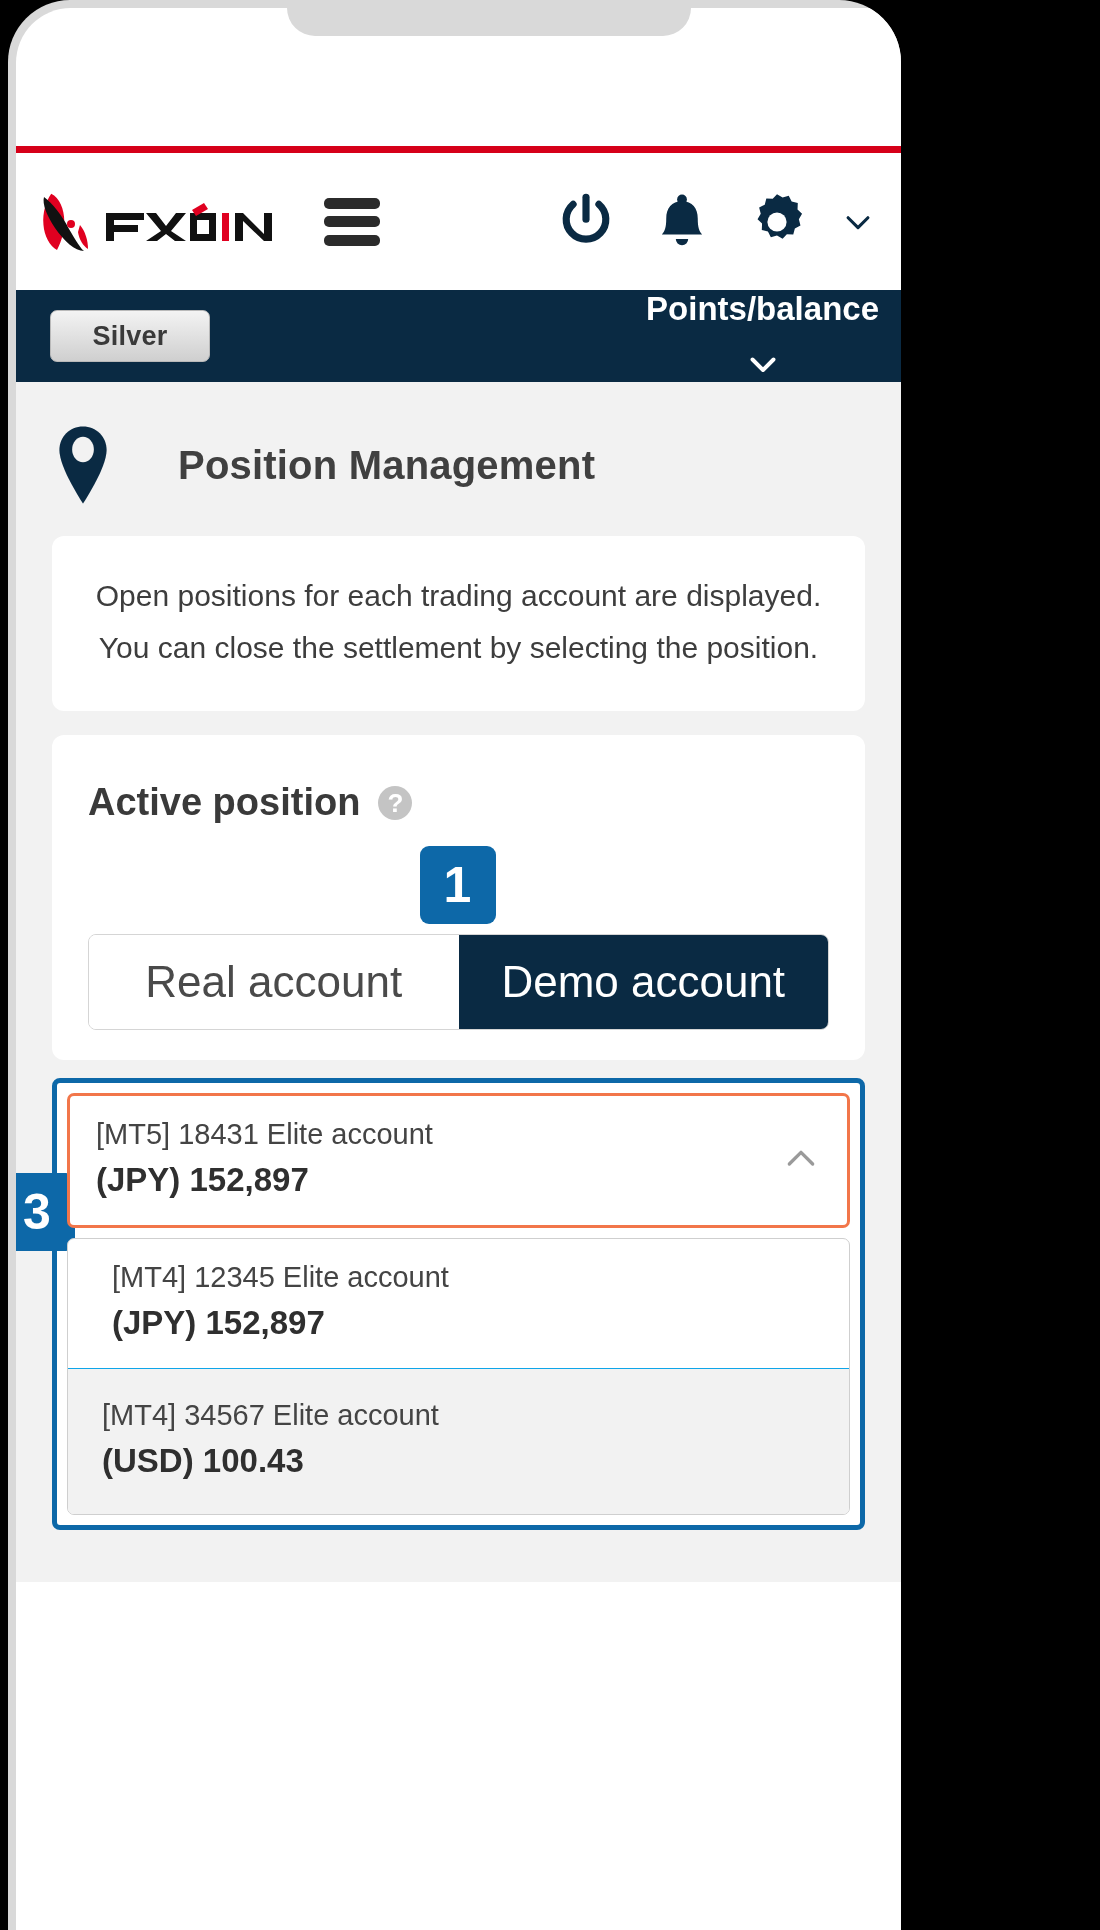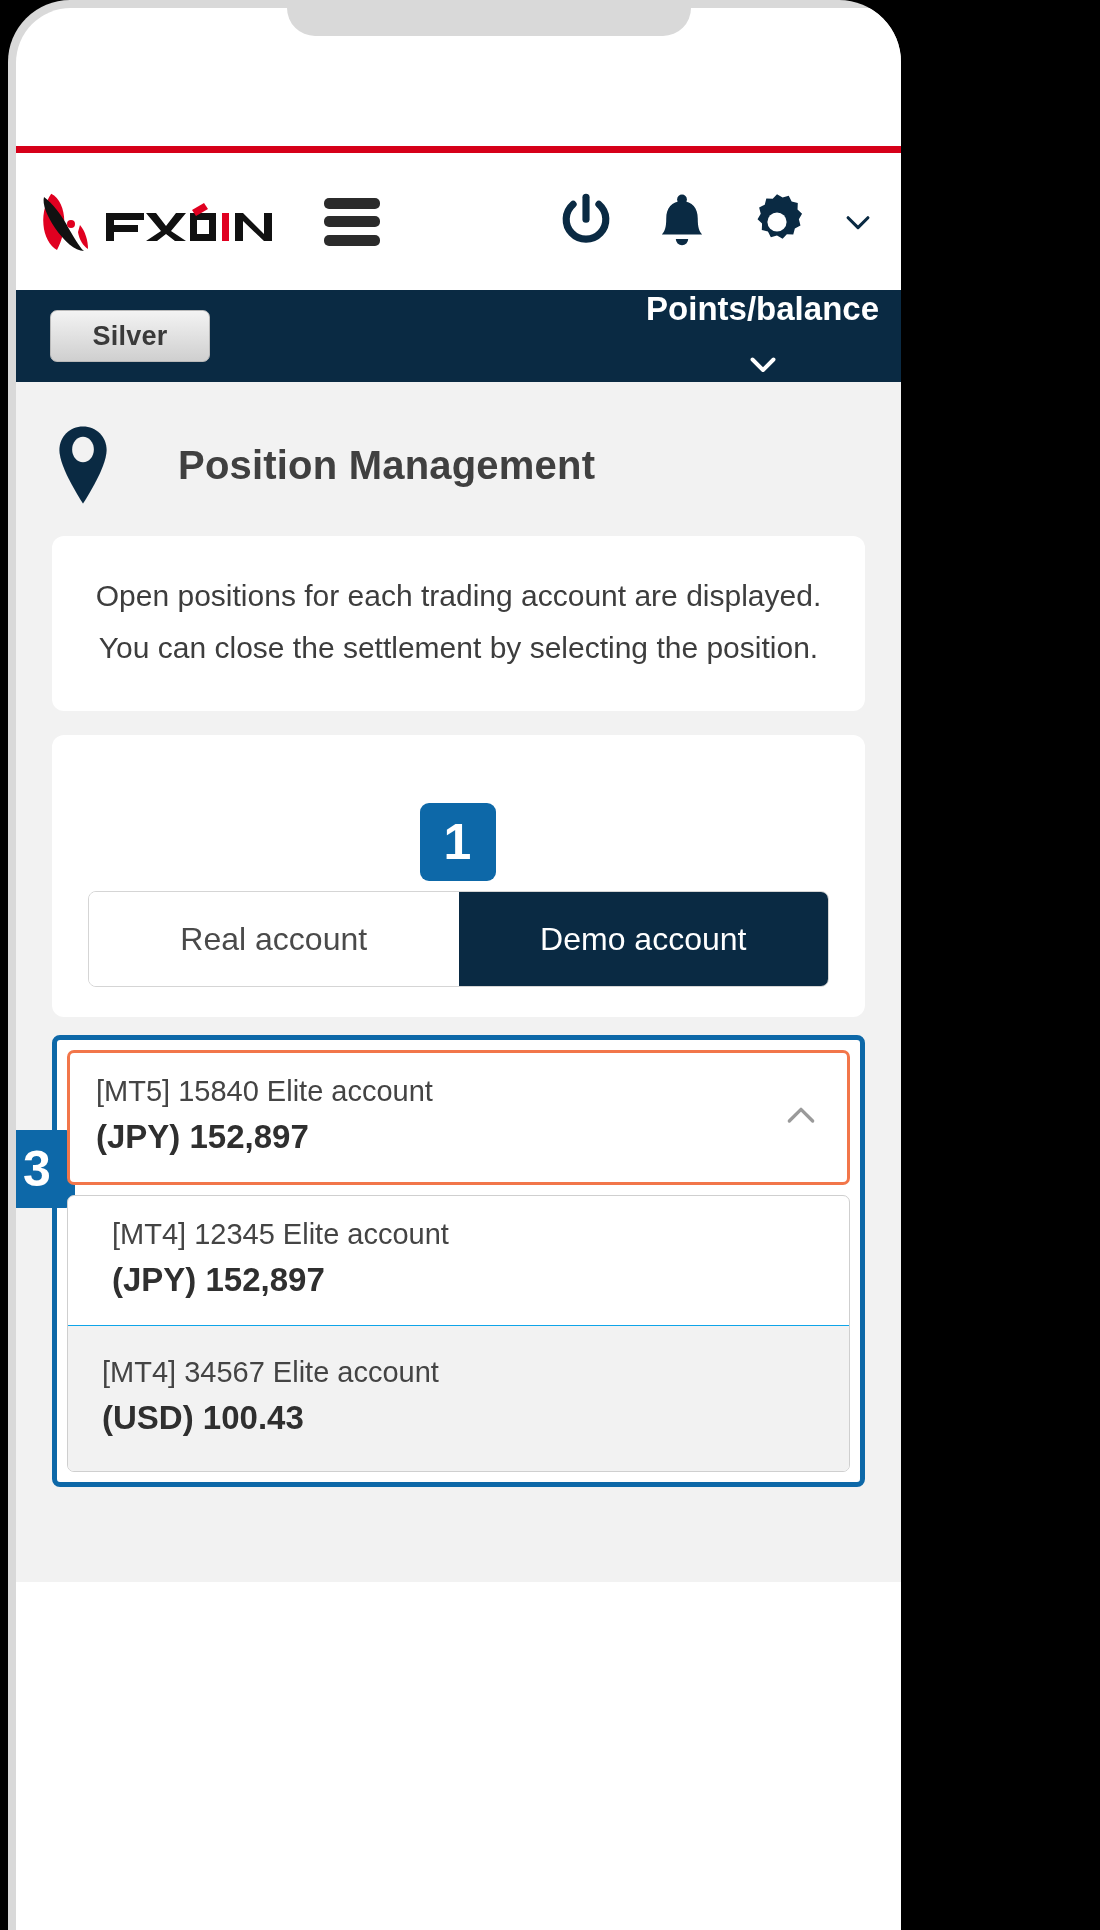--- a/index.html
+++ b/index.html
@@ -187,21 +187,21 @@
   .tabs {
     display: flex;
     border-radius: 8px;
     overflow: hidden;
     border: 1px solid #d5d5d5;
   }
   .tab {
     flex: 1;
     height: 94px;
     display: flex; align-items: center; justify-content: center;
-    font-size: 32px;
+    font-size: 44px;
   }
   .tab-inactive { background: #ffffff; color: #4a4a4a; }
   .tab-active   { background: #0a2a43; color: #ffffff; }
 
   
   .acct-outer {
     position: relative;
     margin: 18px 36px 0 36px;
     border: 5px solid #0d68a8;
     border-radius: 8px;
@@ -336,40 +336,44 @@
             <path d="M12 1 C6.5 1 2.2 5.3 2.2 10.8 C2.2 18.3 12 33 12 33 C12 33 21.8 18.3 21.8 10.8 C21.8 5.3 17.5 1 12 1 Z" fill="#0a2a43"></path>
             <ellipse cx="12" cy="10.6" rx="4.5" ry="5.3" fill="#f2f2f2"></ellipse>
           </svg>
           <div class="page-title">Position Management</div>
         </div>
 
         <div class="card desc-card">Open positions for each trading account are displayed. You can close the settlement by selecting the position.</div>
 
         <div class="card panel">
 
+          <div class="panel-head">
+            <div class="panel-title">Active position</div>
+            <div class="help-icon">?</div>
+          </div>
 
           <div class="step-1-wrap">
             <div class="step step-1">1</div>
           </div>
 
           <div class="tabs">
             <div class="tab tab-inactive">Real account</div>
             <div class="tab tab-active">Demo account</div>
           </div>
         </div>
 
         <div class="acct-outer">
 
           <div class="step step-2 step-2-abs">2</div>
           <div class="step step-3 step-3-abs">3</div>
 
           <div class="acct-row highlight">
             <div class="row-flex">
               <div class="row-left">
-                <div class="acct-name">[MT5] 15840 Elite account</div>
+                <div class="acct-name">[MT5] 18431 Elite account</div>
                 <div class="acct-bal">(JPY) 152,897</div>
               </div>
               <div class="row-right">
                 <div style="width:76px;"></div>
                 <div class="chev-up">
                   <svg width="42" height="42" viewBox="0 0 24 24">
                     <path d="M5 15 l7-7 7 7" stroke="#9a9a9a" stroke-width="2" fill="none" stroke-linecap="round" stroke-linejoin="round"></path>
                   </svg>
                 </div>
               </div>

